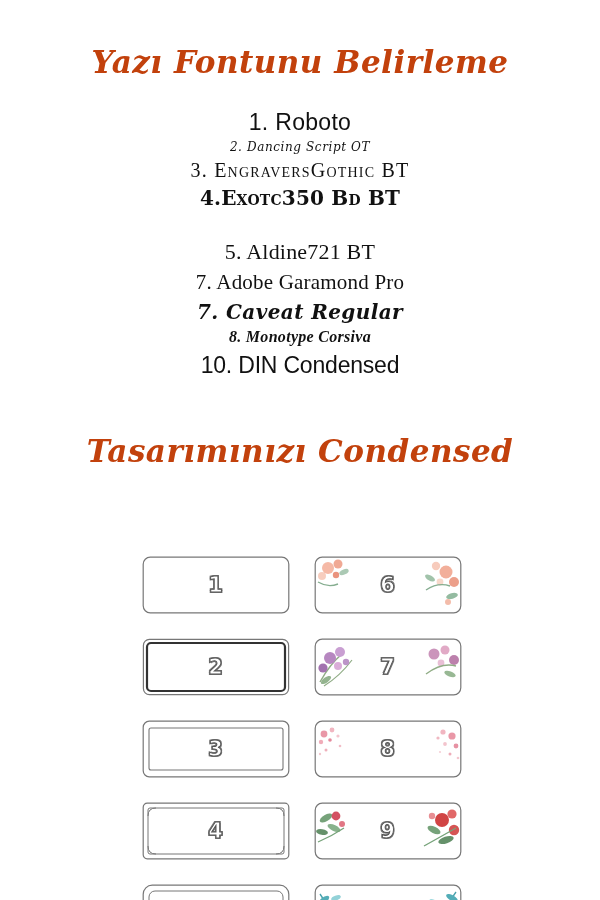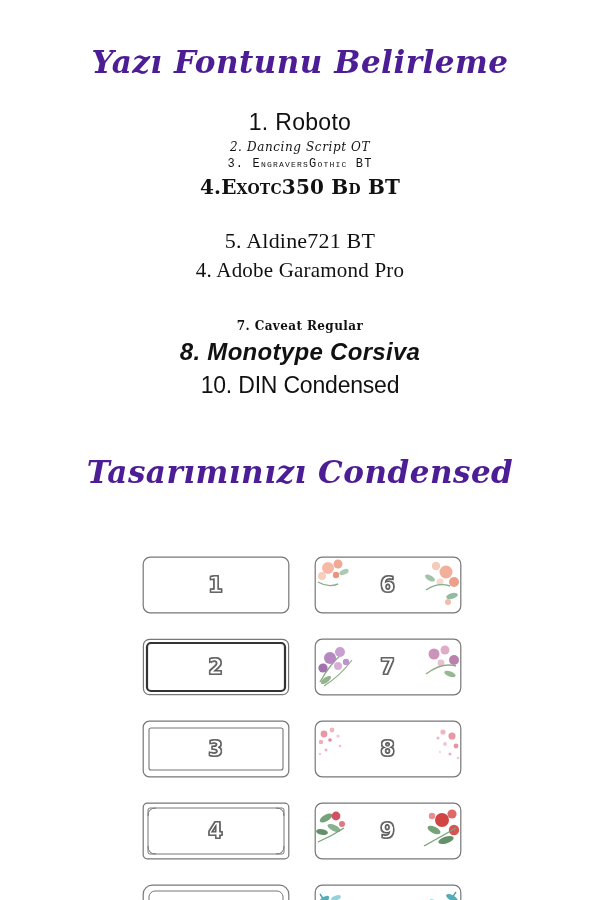--- a/index.html
+++ b/index.html
@@ -23,45 +23,45 @@
   }
 
   
   .script-title {
     text-align: center;
     font-family: "DejaVu Serif", serif;
     font-style: italic;
     font-weight: 700;
     font-size: 31px;
     letter-spacing: 0.5px;
-    color: #4c1d95;
+    color: #c2410c;
   }
   #title-fonts { margin-top: 44px; }
   #title-design { margin-top: 52px; }
 
   
   .font-list {
     margin-top: 26px;
     display: flex;
     flex-direction: column;
     align-items: center;
   }
   .font-item {
     text-align: center;
     line-height: 1.42;
     color: #111;
   }
   .f1  { font-family: "Liberation Sans", sans-serif; font-size: 23px; font-weight: 400; letter-spacing: .3px; }
   .f2  { font-family: "DejaVu Serif", serif; font-style: italic; font-size: 12px; letter-spacing: .6px; }
-  .f3  { font-family: Liberation Mono, monospace; font-size: 12px; font-variant: small-caps; letter-spacing: 1.2px; }
+  .f3  { font-family: Liberation Serif, serif; font-size: 20px; font-variant: small-caps; letter-spacing: 1.2px; }
   .f4  { font-family: "DejaVu Serif", serif; font-weight: 700; font-size: 20px; font-variant: small-caps; letter-spacing: .2px; }
   .f5  { font-family: "Liberation Serif", serif; font-size: 22px; letter-spacing: .2px; margin-top: 24px; }
   .f6  { font-family: "Liberation Serif", serif; font-size: 21px; letter-spacing: .2px; }
-  .f7  { font-family: "DejaVu Serif", serif; font-weight: 700; font-size: 12px; letter-spacing: .4px; margin-top: 32px; }
-  .f8  { font-family: Liberation Sans, sans-serif; font-style: italic; font-weight: 700; font-size: 24px; letter-spacing: .3px; }
+  .f7  { font-family: "DejaVu Serif", serif; font-style: italic; font-weight: 700; font-size: 20px; letter-spacing: .4px; }
+  .f8  { font-family: Liberation Serif, serif; font-style: italic; font-weight: 700; font-size: 16px; letter-spacing: .3px; }
   .f9  { font-family: "Liberation Sans", sans-serif; font-weight: 700; font-size: 19px; letter-spacing: .2px; }
   .f10 { font-family: "Liberation Sans", sans-serif; font-weight: 400; font-size: 23px; letter-spacing: -.2px; }
 
   
   .design-grid {
     position: absolute;
     left: 142px;
     top: 512px;
     width: 320px;
     display: grid;
@@ -114,21 +114,21 @@
 <div class="page">
 
   <h1 class="script-title" id="title-fonts">Yazı Fontunu Belirleme</h1>
 
   <div class="font-list">
     <div class="font-item f1">1. Roboto</div>
     <div class="font-item f2">2. Dancing Script OT</div>
     <div class="font-item f3">3. EngraversGothic BT</div>
     <div class="font-item f4">4.Exotc350 Bd BT</div>
     <div class="font-item f5">5. Aldine721 BT</div>
-    <div class="font-item f6">4. Adobe Garamond Pro</div>
+    <div class="font-item f6">7. Adobe Garamond Pro</div>
     <div class="font-item f7">7. Caveat Regular</div>
     <div class="font-item f8">8. Monotype Corsiva</div>
     <div class="font-item f10">10. DIN Condensed</div>
   </div>
 
   <h1 class="script-title" id="title-design">Tasarımınızı Condensed</h1>
 
   <div class="design-grid">
 
     <div class="plate">

